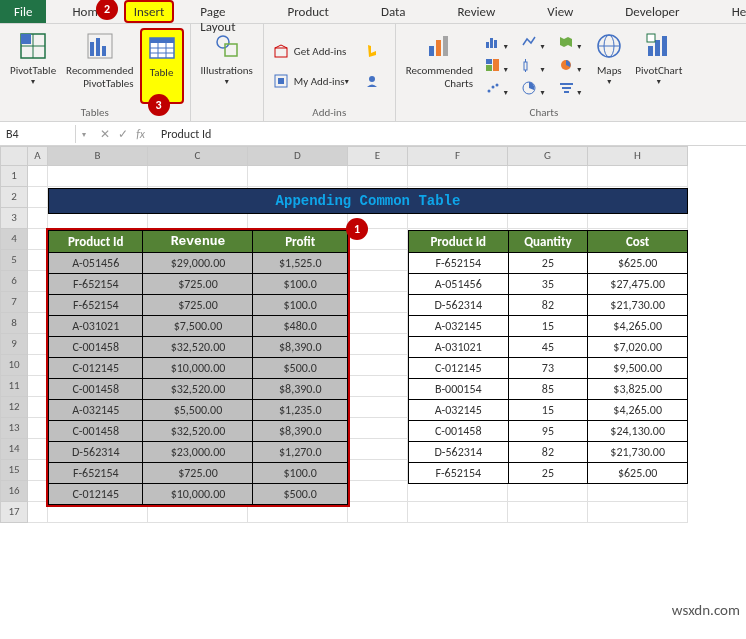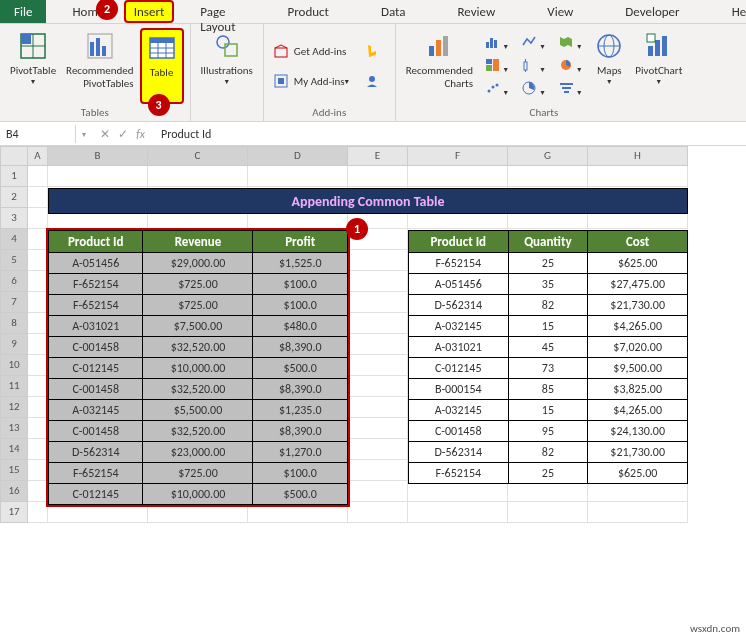--- a/index.html
+++ b/index.html
@@ -39,32 +39,32 @@
 .colhdr { background: #e6e6e6; border: 1px solid #ccc; border-left: none; text-align: center; font-size: 11px; color: #555; line-height: 18px; }
 .colhdr.sel { background: #d2d2d2; }
 .rows { }
 .row { display: flex; height: 21px; }
 .rowhdr { width: 28px; background: #e6e6e6; border: 1px solid #ccc; border-top: none; text-align: center; font-size: 11px; color: #555; line-height: 20px; }
 .rowhdr.sel { background: #d2d2d2; }
 .cell { border-right: 1px solid #e0e0e0; border-bottom: 1px solid #e0e0e0; padding: 0 4px; line-height: 20px; font-size: 12px; text-align: center; overflow: hidden; white-space: nowrap; }
 
 
 .content { position: absolute; top: 20px; left: 28px; }
-.title-banner { position: absolute; background: #203764; color: #f0abfc; font-weight: bold; text-align: center; font-size: 14px; display: flex; align-items: center; justify-content: center; border: 1px solid #000; }
+.title-banner { position: absolute; background: #203764; color: #0ea5e9; font-weight: bold; text-align: center; font-size: 14px; display: flex; align-items: center; justify-content: center; border: 1px solid #000; font-family: Liberation Mono, monospace; }
 
 .tbl { position: absolute; border-collapse: collapse; }
 .tbl th { background: #548235; color: #fff; font-weight: bold; border: 1px solid #000; padding: 3px 6px; font-size: 13px; height: 21px; }
 .tbl td { border: 1px solid #000; padding: 2px 6px; text-align: center; font-size: 12px; height: 21px; background: #fff; }
 .tbl.t1 td { background: #bfbfbf; }
 .tbl.t1 { outline: 2px solid #c00000; outline-offset: 0; }
 
 
 .wA{width:20px}.wB{width:100px}.wC{width:100px}.wD{width:100px}.wE{width:60px}.wF{width:100px}.wG{width:80px}.wH{width:100px}
 
-.watermark { position: absolute; right: 6px; bottom: 4px; font-size: 11px; color: #555; }
+.watermark { position: absolute; right: 6px; bottom: 20px; font-size: 15px; color: #555; }
 </style>
 </head>
 <body>
 
 <div class="title-row">
   <div class="file-btn">File</div>
   <div class="tab">Hom</div>
   <div class="callout" style="top:-2px;left:96px">2</div>
   <div class="tab hl">Insert</div>
   <div class="tab">Page Layout</div>
@@ -481,21 +481,21 @@
       </div>
     </div>
 
   <div class="content">
     <div class="title-banner" style="top:22px;left:20px;width:640px;height:26px">Appending Common Table</div>
 
     <table class="tbl t1" style="top:64px;left:20px;width:300px">
       <thead>
           <tr id="t1h">
             <th style="width: 100px;">Product Id</th>
-            <th style="width: 116px;">Revenue</th>
+            <th style="width: 116px; font-family: Liberation Mono, monospace;">Revenue</th>
             <th style="width: 100px;">Profit</th>
           </tr>
         </thead>
       <tbody id="t1b">
           <tr>
             <td>A-051456</td>
             <td>$29,000.00</td>
             <td>$1,525.0</td>
           </tr>
           <tr>

